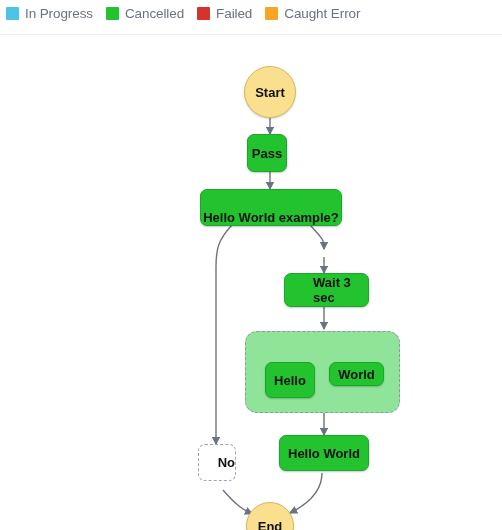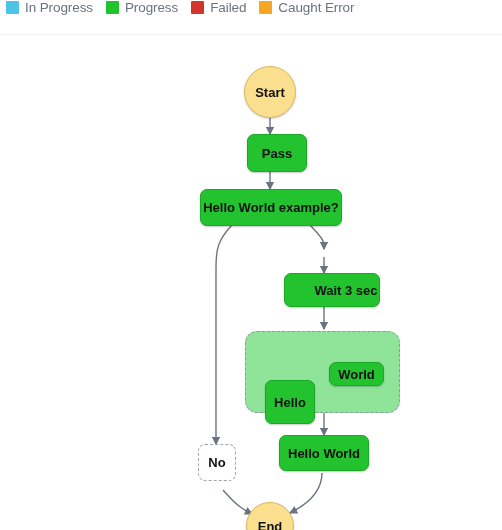--- a/index.html
+++ b/index.html
@@ -23,21 +23,21 @@
   }
 
   
   #legend {
     position: absolute;
     left: 0;
     top: 0;
     width: 502px;
     height: 26px;
     display: flex;
-    align-items: flex-start;
+    align-items: center;
     gap: 0px;
     padding-left: 6px;
     box-sizing: border-box;
     background: #ffffff;
   }
   .legend-item {
     display: flex;
     align-items: center;
     margin-right: 13px;
     white-space: nowrap;
@@ -123,21 +123,21 @@
 
   <div id="legend">
 
     <div class="legend-item">
       <span class="legend-swatch" style="background: rgb(78, 195, 232);"></span>
       <span class="legend-label">In Progress</span>
     </div>
 
     <div class="legend-item">
       <span class="legend-swatch" style="background: rgb(34, 195, 46);"></span>
-      <span class="legend-label">Progress</span>
+      <span class="legend-label">Cancelled</span>
     </div>
 
     <div class="legend-item">
       <span class="legend-swatch" style="background: rgb(213, 52, 44);"></span>
       <span class="legend-label">Failed</span>
     </div>
 
 
     <div class="legend-item">
       <span class="legend-swatch" style="background: rgb(246, 166, 35);"></span>
@@ -180,42 +180,42 @@
         <path d="M 223 455 C 236 470, 242 474, 252 479"></path>
 
         <path d="M 322 438 C 322 458, 306 470, 290 478"></path>
       </g>
     </svg>
 
     <div class="node node-terminal" style="left:244px; top:31px; width:52px; height:52px;">
       <span>Start</span>
     </div>
 
-    <div class="node node-task" style="left:247px; top:99px; width:60px; height:38px;">
+    <div class="node node-task" style="left:247px; top:99px; width:40px; height:38px;">
       <span>Pass</span>
     </div>
 
-    <div class="node node-task" style="left:200px; top:154px; width:142px; height:37px;">
+    <div class="node node-task" style="left:200px; top:154px; width:142px; height:37px;align-items:flex-end;">
       <span>Hello World example?</span>
     </div>
 
 
-    <div class="node node-task" style="left:284px; top:238px; width:96px; height:34px;padding-left:28px;">
+    <div class="node node-task" style="left:284px; top:238px; width:85px; height:34px;padding-left:28px;">
       <span>Wait 3 sec</span>
     </div>
 
-    <div class="node node-task" style="left:265px; top:327px; width:50px; height:44px;margin-top:18px;">
+    <div class="node node-task" style="left:265px; top:327px; width:50px; height:36px;">
       <span>Hello</span>
     </div>
 
     <div class="node node-task" style="left:329px; top:327px; width:55px; height:24px;">
       <span>World</span>
     </div>
 
-    <div class="node node-skipped" style="left:198px; top:409px; width:38px; height:37px;">
+    <div class="node node-skipped" style="left:198px; top:409px; width:38px; height:37px;justify-content:flex-end;">
       <span>No</span>
     </div>
 
     <div class="node node-task" style="left:279px; top:400px; width:90px; height:36px;">
       <span>Hello World</span>
     </div>
 
     <div class="node node-terminal" style="left:246px; top:467px; width:48px; height:48px;">
       <span>End</span>
     </div>

